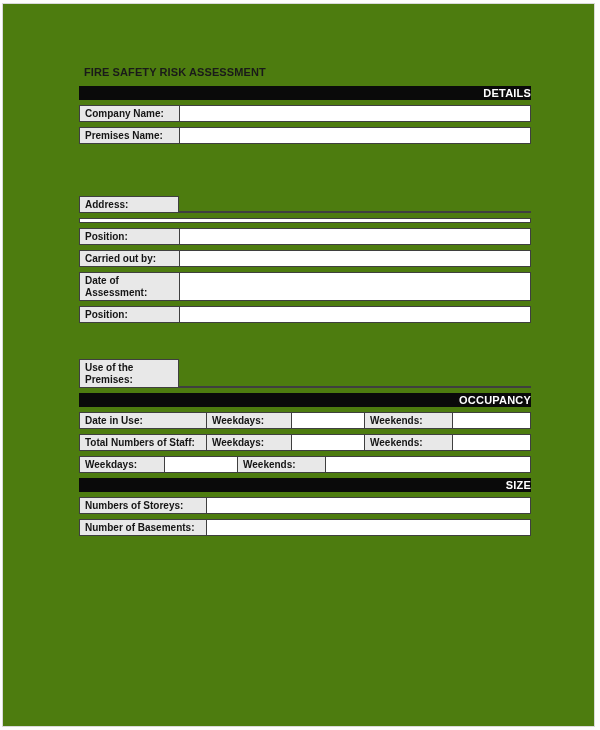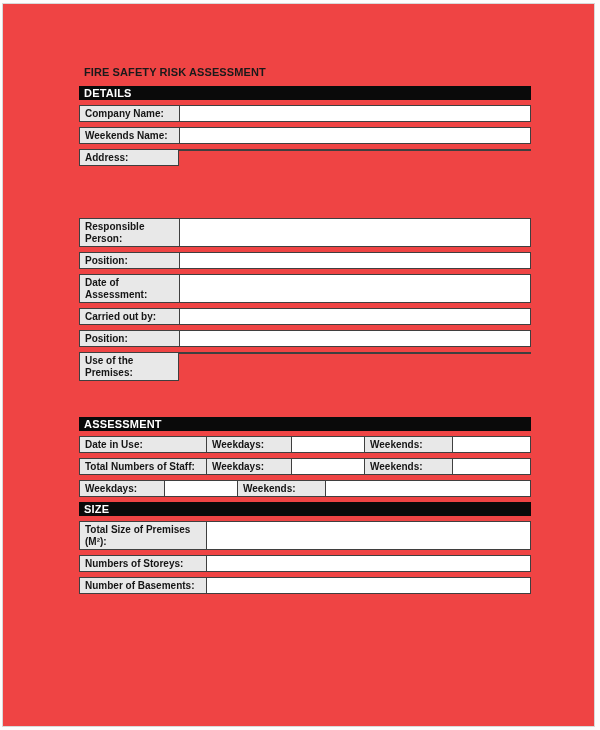--- a/index.html
+++ b/index.html
@@ -5,35 +5,36 @@
   * { margin:0; padding:0; box-sizing:border-box; }
   html,body { background:#fdfdfd; }
   body {
     width:600px; height:730px; overflow:hidden;
     font-family:"Liberation Sans", sans-serif;
     color:#161616;
   }
   .page {
     width:593px; height:724px;
     margin:3px 0 0 2px;
-    background:#ef4444;
+    background:#4d7c0f;
     border:1px solid #d9d9d9;
     padding:60px 0 0 76px;
   }
   .form { width:452px; }
   .form-title {
     font-size:11px; font-weight:bold; color:#1a1a1a;
     margin:2px 0 8px 5px; letter-spacing:0.1px;
   }
   .section-bar {
     background:#0a0a0a; color:#ffffff;
     font-size:11px; font-weight:bold;
     height:14px; line-height:14px;
     padding-left:5px; letter-spacing:0.2px;
     margin:2px 0 5px 0;
+    text-align:right;
   }
   .section-bar.first { margin-top:0; }
   .row {
     display:flex; align-items:stretch;
     border:1.5px solid #3f3f3f;
     background:#ffffff;
     margin-bottom:5px;
   }
   .cell {
     padding:1.5px 4px 1.5px 5px;
@@ -41,21 +42,21 @@
   }
   .label {
     background:#e8e8e8; font-weight:bold;
     border-right:1.5px solid #3f3f3f;
     white-space:pre; overflow:hidden;
     color:#151515;
   }
   .value { background:#ffffff; flex:1; }
   .d-label { flex:0 0 100px; }
   
-  .tallrow { display:flex; align-items:flex-start; margin-bottom:5px; }
+  .tallrow { display:flex; align-items:flex-end; margin-bottom:5px; }
   .tallrow.h64 { height:64px; }
   .tallrow.h72 { height:60px; }
   .tl-col { flex:0 0 100px; display:flex; flex-direction:column; }
   .tl-box {
     border:1.5px solid #3f3f3f; background:#e8e8e8;
     padding:1.5px 4px 1.5px 5px;
     font-size:10px; line-height:12px; font-weight:bold;
     white-space:pre; color:#151515;
   }
   .tl-value {
@@ -80,67 +81,65 @@
     <div class="form-title">FIRE SAFETY RISK ASSESSMENT</div>
 
     <div class="section-bar first">DETAILS</div>
 
     <div class="row">
       <div class="cell label d-label">Company Name:</div>
       <div class="cell value"></div>
     </div>
 
     <div class="row">
-      <div class="cell label d-label">Weekends Name:</div>
+      <div class="cell label d-label">Premises Name:</div>
       <div class="cell value"></div>
     </div>
 
     <div class="tallrow h64">
       <div class="tl-col">
         <div class="tl-box">Address:</div>
       </div>
       <div class="tl-value"></div>
     </div>
 
     <div class="row">
-      <div class="cell label d-label">Responsible
-Person:</div>
       <div class="cell value"></div>
     </div>
 
     <div class="row">
       <div class="cell label d-label">Position:</div>
       <div class="cell value"></div>
     </div>
 
     <div class="row">
-      <div class="cell label d-label">Date of
-Assessment:</div>
+      <div class="cell label d-label">Carried out by:</div>
       <div class="cell value"></div>
     </div>
 
     <div class="row">
-      <div class="cell label d-label">Carried out by:</div>
+      <div class="cell label d-label">Date of
+Assessment:</div>
       <div class="cell value"></div>
     </div>
 
     <div class="row">
       <div class="cell label d-label">Position:</div>
       <div class="cell value"></div>
     </div>
 
     <div class="tallrow h72">
       <div class="tl-col">
         <div class="tl-box">Use of the
 Premises:</div>
       </div>
       <div class="tl-value"></div>
     </div>
 
-    <div class="section-bar">ASSESSMENT</div>
+    <div class="section-bar">OCCUPANCY</div>
 
     <div class="row">
       <div class="cell label occ-main">Date in Use:</div>
       <div class="cell label occ-sub">Weekdays:</div>
       <div class="cell occ-val"></div>
       <div class="cell label occ-sub2">Weekends:</div>
       <div class="cell occ-val2"></div>
     </div>
 
     <div class="row">
@@ -153,25 +152,20 @@
 
     <div class="row">
       <div class="cell label occ-sub">Weekdays:</div>
       <div class="cell occ-val"></div>
       <div class="cell label occ-sub2">Weekends:</div>
       <div class="cell occ-val2"></div>
     </div>
 
     <div class="section-bar">SIZE</div>
 
-    <div class="row">
-      <div class="cell label s-label">Total Size of Premises
-(M²):</div>
-      <div class="cell value"></div>
-    </div>
 
     <div class="row">
       <div class="cell label s-label">Numbers of Storeys:</div>
       <div class="cell value"></div>
     </div>
 
     <div class="row">
       <div class="cell label s-label">Number of Basements:</div>
       <div class="cell value"></div>
     </div>

